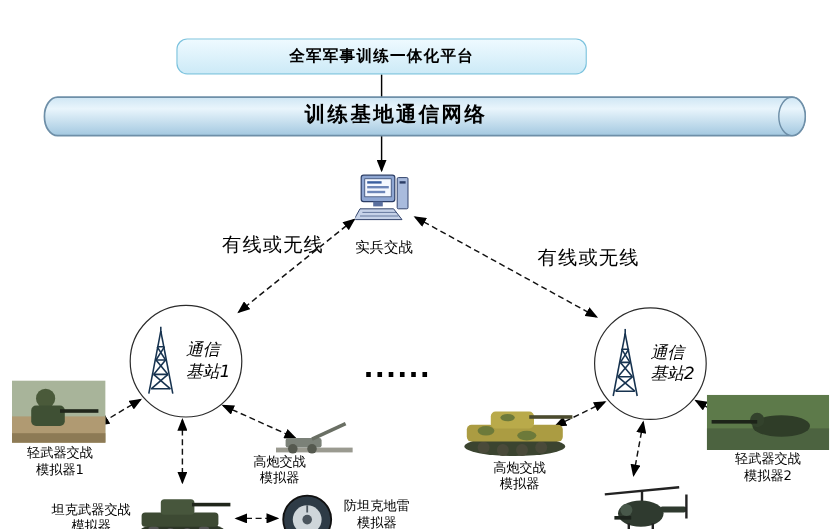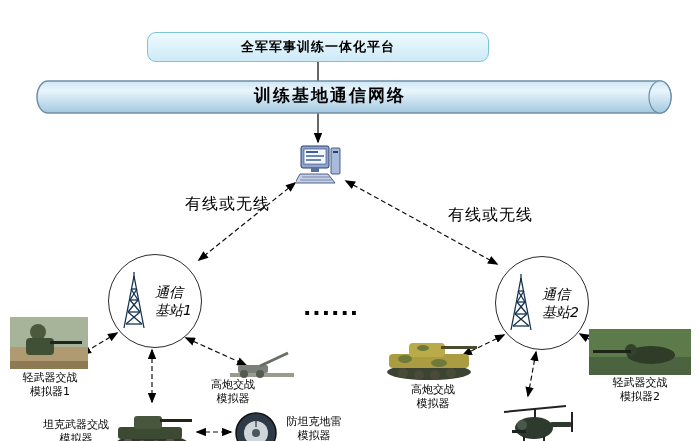--- a/index.html
+++ b/index.html
@@ -86,20 +86,21 @@
     <rect x="10" y="10" width="18" height="2" fill="#6d86b8"></rect>
     <rect x="10" y="14" width="15" height="2" fill="#6d86b8"></rect>
     <rect x="15" y="23" width="8" height="4" fill="#5a6f9e"></rect>
     <rect x="35" y="3" width="9" height="26" rx="1" fill="#a9bbdd" stroke="#2c3e66" stroke-width="0.8"></rect>
     <rect x="37" y="6" width="5" height="2" fill="#2c3e66"></rect>
     <polygon points="4,29 32,29 39,38 -1,38" fill="#c6d2e8" stroke="#2c3e66" stroke-width="0.8"></polygon>
     <line x1="6" y1="32" x2="34" y2="32" stroke="#52678f" stroke-width="0.7"></line>
     <line x1="4" y1="35" x2="36" y2="35" stroke="#52678f" stroke-width="0.7"></line>
   </svg>
   <div class="abs node proc-label">
+    <div>实兵交战</div>
   </div>
 
   <div class="abs node link-label" style="left:185px;top:170px">有线或无线</div>
   <div class="abs node link-label" style="left:448px;top:181px">有线或无线</div>
 
   <div class="abs node station" style="left:108px;top:230px">
     <svg width="32" height="58" viewBox="0 0 32 58">
       <g stroke="#16324f" stroke-width="1.3" fill="none">
         <line x1="16" y1="0" x2="16" y2="6"></line>
         <line x1="16" y1="4" x2="6" y2="56"></line>

